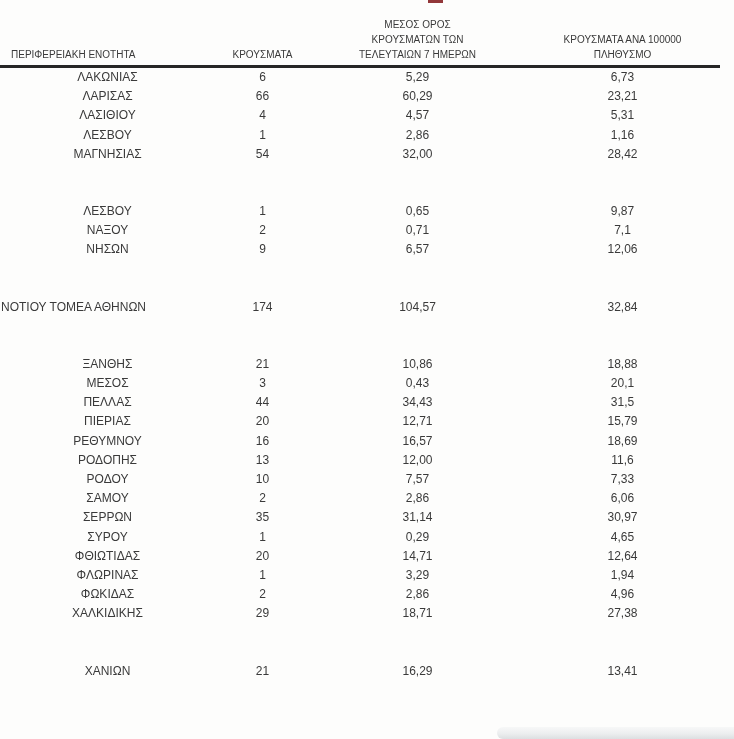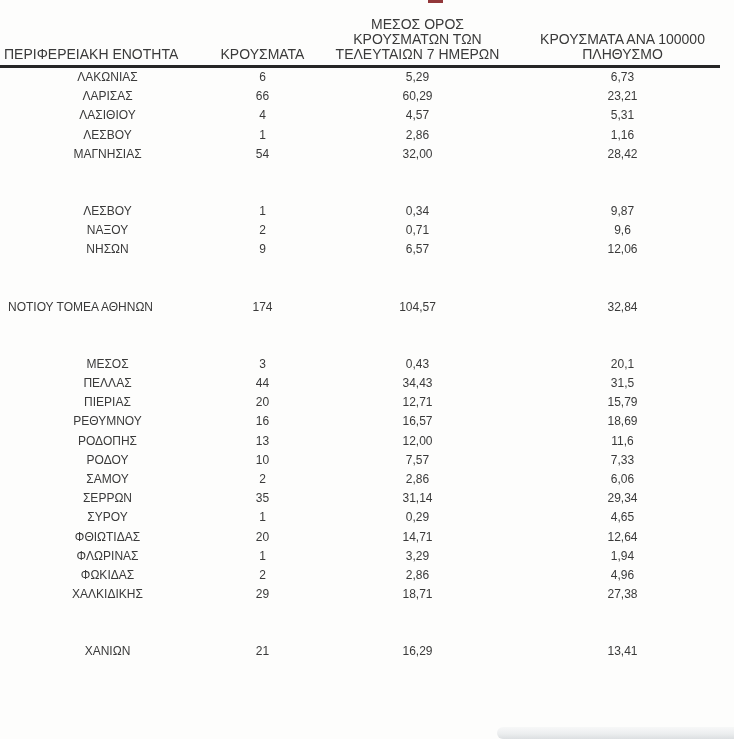--- a/index.html
+++ b/index.html
@@ -19,41 +19,41 @@
   }
   col.c1 { width:215px; }
   col.c2 { width:95px; }
   col.c3 { width:215px; }
   col.c4 { width:195px; }
   thead th {
     height:62px;
     vertical-align:bottom;
     text-align:center;
     font-weight:400;
-    font-size:14px;
+    font-size:10px;
     line-height:15px;
     padding:0 0 3px 0;
     border-bottom:3px solid #262626;
     white-space:pre-line;
   }
   thead th.first {
     text-align:left;
-    padding-left:4px;
+    padding-left:11px;
   }
   tbody td {
     text-align:center;
     font-size:12px;
     height:19.2px;
     line-height:19.2px;
     padding:0;
     white-space:nowrap;
     overflow:visible;
   }
   tbody tr.blank td { height:38px; }
-  tbody td.left { text-align:left; padding-left:8px; }
+  tbody td.left { text-align:left; padding-left:1px; }
   #bottom-bar {
     position:absolute;
     left:497px; top:727px;
     width:237px; height:12px;
     border-radius:7px 0 0 7px;
     background:linear-gradient(to bottom, #f7f8f8 0%, #eceeef 55%, #dcdfe1 100%);
   }
   #top-artifact {
     position:absolute;
     left:428px; top:0;
@@ -113,48 +113,54 @@
         <td>54</td>
         <td>32,00</td>
         <td>28,42</td>
       </tr>
       <tr class="blank">
         <td colspan="4"></td>
       </tr>
       <tr>
         <td>ΛΕΣΒΟΥ</td>
         <td>1</td>
-        <td>0,34</td>
+        <td>0,65</td>
         <td>9,87</td>
       </tr>
       <tr>
         <td>ΝΑΞΟΥ</td>
         <td>2</td>
         <td>0,71</td>
-        <td>9,6</td>
+        <td>7,1</td>
       </tr>
       <tr>
         <td>ΝΗΣΩΝ</td>
         <td>9</td>
         <td>6,57</td>
         <td>12,06</td>
       </tr>
       <tr class="blank">
         <td colspan="4"></td>
       </tr>
       <tr>
         <td class="left">ΝΟΤΙΟΥ ΤΟΜΕΑ ΑΘΗΝΩΝ</td>
         <td>174</td>
         <td>104,57</td>
         <td>32,84</td>
       </tr>
       <tr class="blank">
         <td colspan="4"></td>
       </tr>
       <tr>
+        <td>ΞΑΝΘΗΣ</td>
+        <td>21</td>
+        <td>10,86</td>
+        <td>18,88</td>
+      </tr>
+      <tr>
         <td>ΜΕΣΟΣ</td>
         <td>3</td>
         <td>0,43</td>
         <td>20,1</td>
       </tr>
       <tr>
         <td>ΠΕΛΛΑΣ</td>
         <td>44</td>
         <td>34,43</td>
         <td>31,5</td>
@@ -186,21 +192,21 @@
       <tr>
         <td>ΣΑΜΟΥ</td>
         <td>2</td>
         <td>2,86</td>
         <td>6,06</td>
       </tr>
       <tr>
         <td>ΣΕΡΡΩΝ</td>
         <td>35</td>
         <td>31,14</td>
-        <td>29,34</td>
+        <td>30,97</td>
       </tr>
       <tr>
         <td>ΣΥΡΟΥ</td>
         <td>1</td>
         <td>0,29</td>
         <td>4,65</td>
       </tr>
       <tr>
         <td>ΦΘΙΩΤΙΔΑΣ</td>
         <td>20</td>

